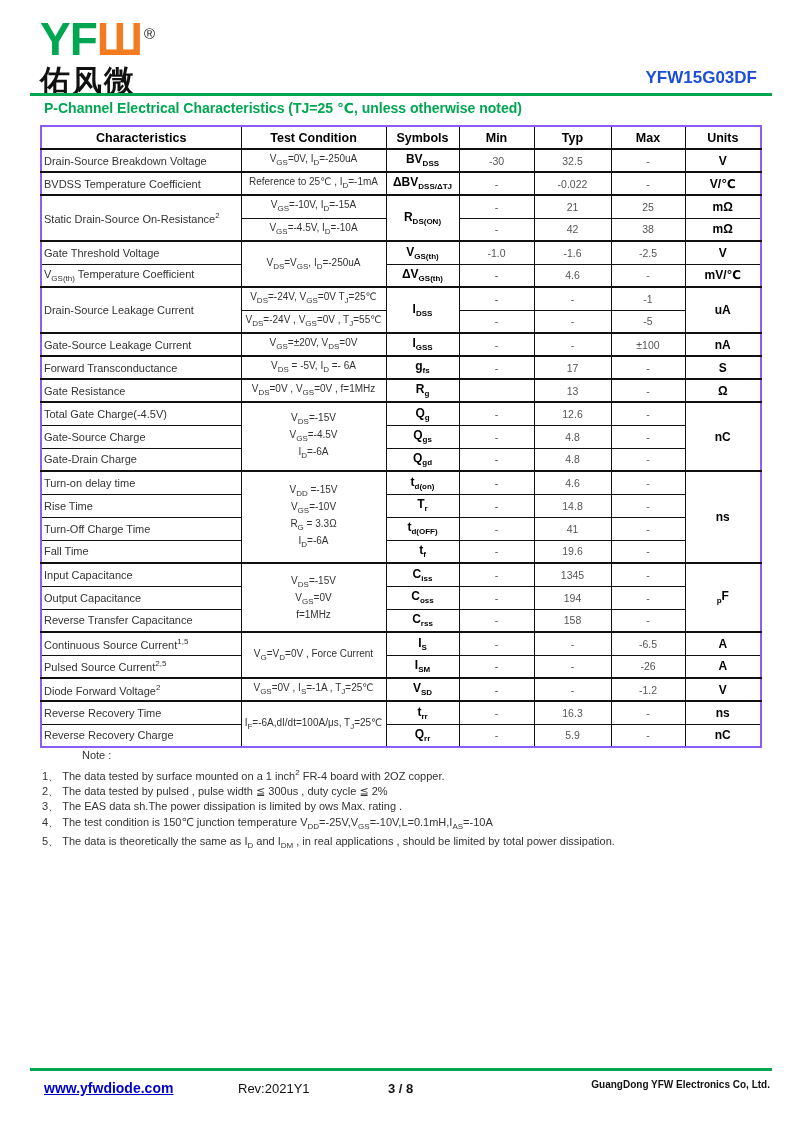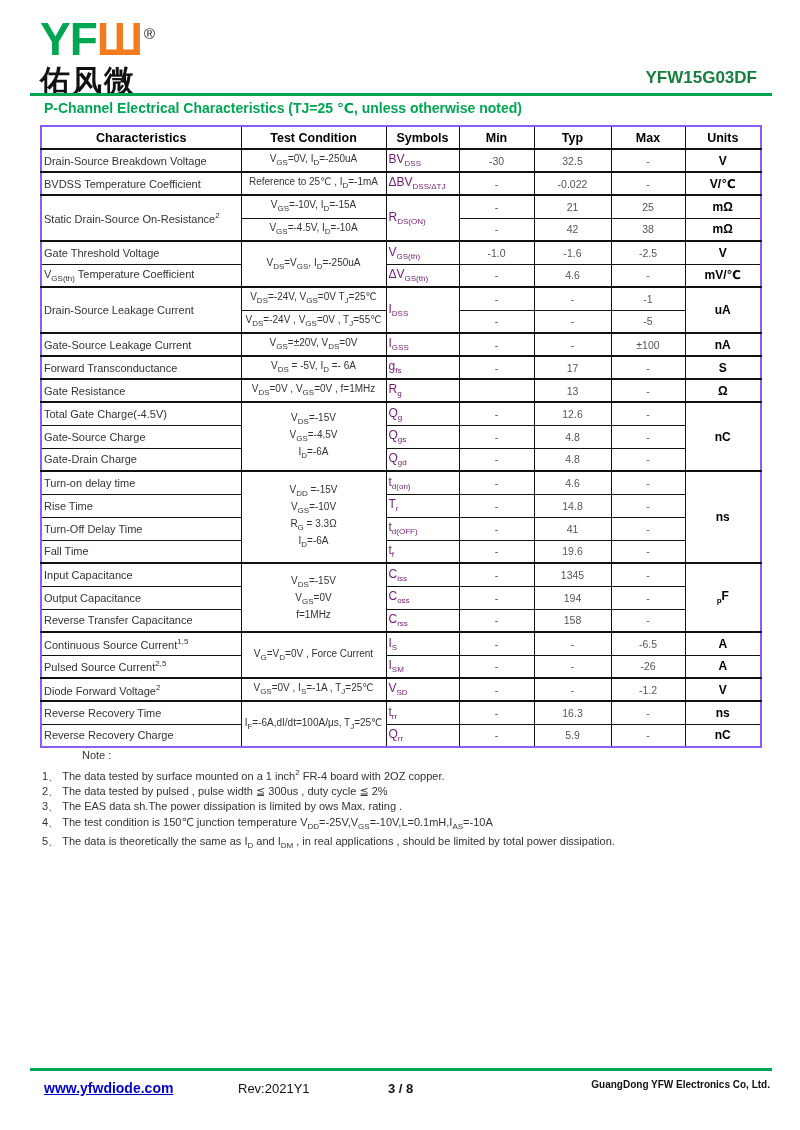--- a/index.html
+++ b/index.html
@@ -11,36 +11,36 @@
   }
   .page { position:relative; width:800px; height:1130px; overflow:hidden; }
 
   
   .logo { position:absolute; left:40px; top:10px; }
   .logo-main { font-size:46px; font-weight:bold; line-height:48px; letter-spacing:-1px; }
   .logo-main .lg { color:var(--green); }
   .logo-main .lo { color:var(--orange); }
   .logo-main .reg { font-size:15px; font-weight:normal; color:#222; vertical-align:super; margin-left:2px; }
   .logo-cn { font-size:30px; font-weight:bold; color:#111; letter-spacing:2px; margin-top:-2px; }
-  .part-number { position:absolute; right:43px; top:68px; font-size:17px; font-weight:bold; color:#15803d; }
+  .part-number { position:absolute; right:43px; top:68px; font-size:17px; font-weight:bold; color:#1d4ed8; }
   .rule { position:absolute; left:30px; width:742px; height:3px; background:var(--green); }
   .rule.top { top:93px; }
   .rule.bottom { top:1068px; }
 
   .section-title { position:absolute; left:44px; top:100px; font-size:14px; font-weight:bold; color:var(--green); }
 
   
   table.chars { position:absolute; left:40px; top:125px; width:720px; border-collapse:collapse; table-layout:fixed; border:2px solid #8b5cf6; }
   table.chars th, table.chars td { border:1px solid #111; padding:0 2px; overflow:hidden; }
   table.chars th { height:22px; font-size:12.5px; font-weight:bold; color:#000; text-align:center; border-bottom:2px solid #111; }
   table.chars tr { height:23px; }
   table.chars tr.g td { border-top:2px solid #111; }
   td.char { text-align:left; font-size:11px; color:#333; padding-left:4px; }
   td.cond { text-align:center; font-size:10px; color:#333; line-height:13px; }
-  td.sym  { text-align:left; font-size:12px; font-weight:normal; color:#701a75; }
+  td.sym  { text-align:center; font-size:12px; font-weight:bold; color:#000000; }
   td.val  { text-align:center; font-size:10.5px; color:#555; }
   td.unit { text-align:center; font-size:12px; font-weight:bold; color:#000; }
   sub { font-size:8px; }
   sup { font-size:8px; }
 
   
   .notes { position:absolute; left:42px; top:748px; width:700px; font-size:11px; color:#333; line-height:15.5px; }
   .notes .note-label { margin-bottom:1px;padding-left:40px; }
 
   
@@ -212,21 +212,21 @@
           <td class="unit" rowspan="4">ns</td>
         </tr>
         <tr>
           <td class="char">Rise Time</td>
           <td class="sym">T<sub>r</sub></td>
           <td class="val">-</td>
           <td class="val">14.8</td>
           <td class="val">-</td>
         </tr>
         <tr>
-          <td class="char">Turn-Off  Delay Time</td>
+          <td class="char">Turn-Off  Charge Time</td>
           <td class="sym">t<sub>d(OFF)</sub></td>
           <td class="val">-</td>
           <td class="val">41</td>
           <td class="val">-</td>
         </tr>
         <tr>
           <td class="char">Fall Time</td>
           <td class="sym">t<sub>f</sub></td>
           <td class="val">-</td>
           <td class="val">19.6</td>

